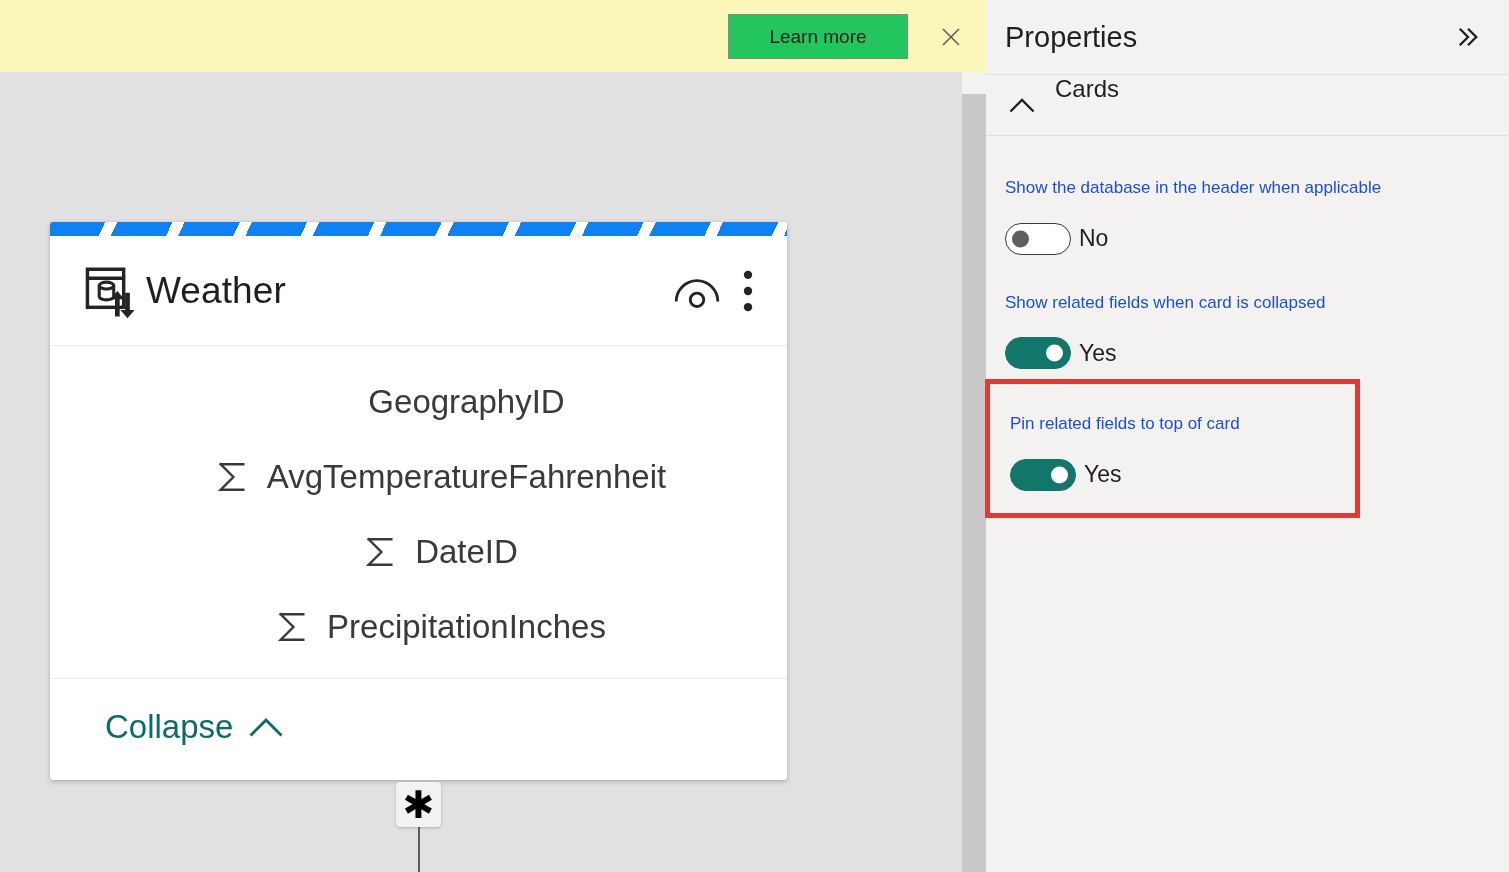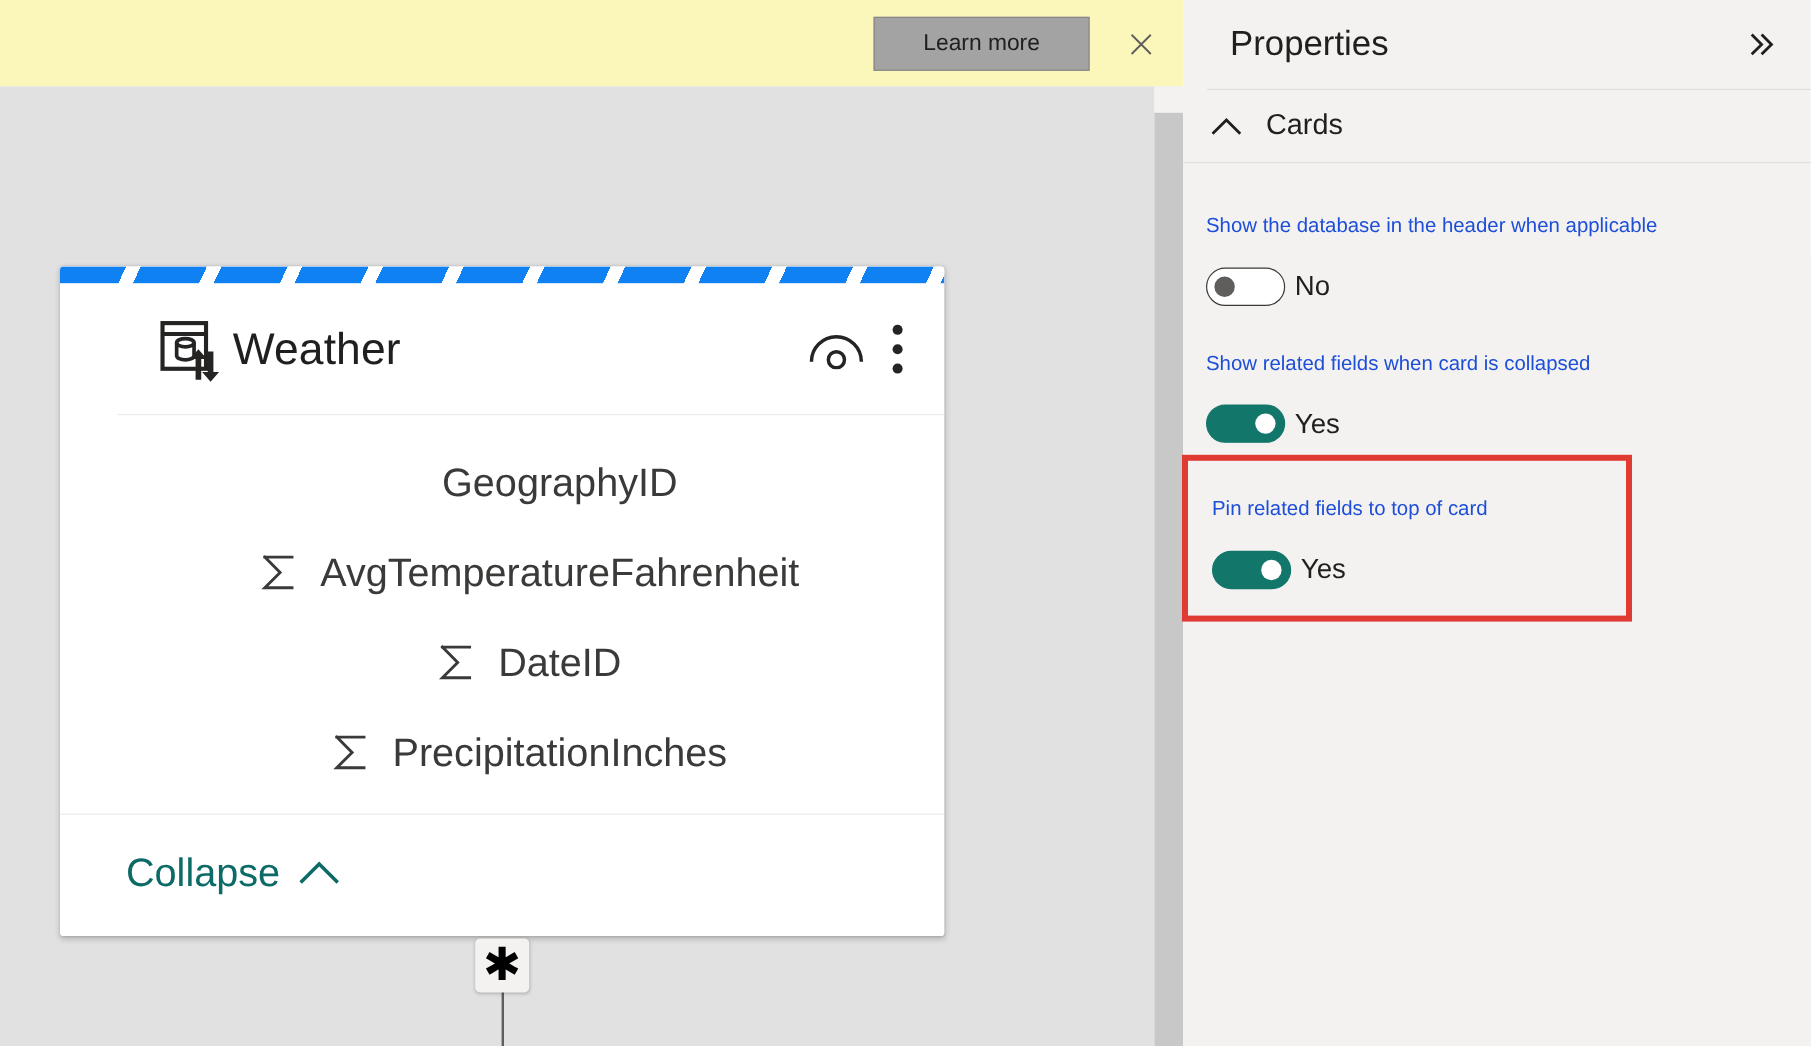--- a/index.html
+++ b/index.html
@@ -28,21 +28,21 @@
     height: 72px;
     background: #fbf6ba;
     box-sizing: border-box;
   }
   .banner-btn {
     position: absolute;
     right: 78px;
     top: 14px;
     width: 180px;
     height: 45px;
-    background: #a3a3a3;
+    background: #22c55e;
     border: 1px solid #8a8886;
     box-sizing: border-box;
     font-family: "Liberation Sans", sans-serif;
     font-size: 19px;
     color: #201f1e;
     cursor: pointer;
     display: flex;
     align-items: center;
     justify-content: center;
     padding: 0;
@@ -119,21 +119,20 @@
         #ffffff 50px, #ffffff 61px
     );
   }
   .card-header {
     height: 110px;
     display: flex;
     align-items: center;
     padding: 0 34px 0 26px;
     box-sizing: border-box;
     border-bottom: 1px solid #edebe9;
-    margin-left: 48px;
   }
   .card-type-icon {
     width: 70px;
     flex: 0 0 70px;
     display: flex;
     align-items: center;
     justify-content: center;
     color: #252423;
   }
   .card-title {
@@ -239,41 +238,39 @@
     background: #f3f2f1;
     box-sizing: border-box;
   }
   .props-header {
     height: 75px;
     display: flex;
     align-items: center;
     padding: 0 24px 0 19px;
     box-sizing: border-box;
     border-bottom: 1px solid #e1dfdd;
-    margin-left: 20px;
   }
   .props-title {
     flex: 1 1 auto;
     font-size: 29px;
     color: #201f1e;
   }
   .props-collapse {
     width: 34px;
     height: 34px;
     display: flex;
     align-items: center;
     justify-content: center;
     color: #201f1e;
     cursor: pointer;
   }
 
   .section-head {
     height: 61px;
     display: flex;
-    align-items: center;
     padding-left: 19px;
     box-sizing: border-box;
     cursor: pointer;
     border-bottom: 1px solid #e1dfdd;
   }
   .section-chevron {
     width: 34px;
     display: flex;
     align-items: center;
     justify-content: center;

